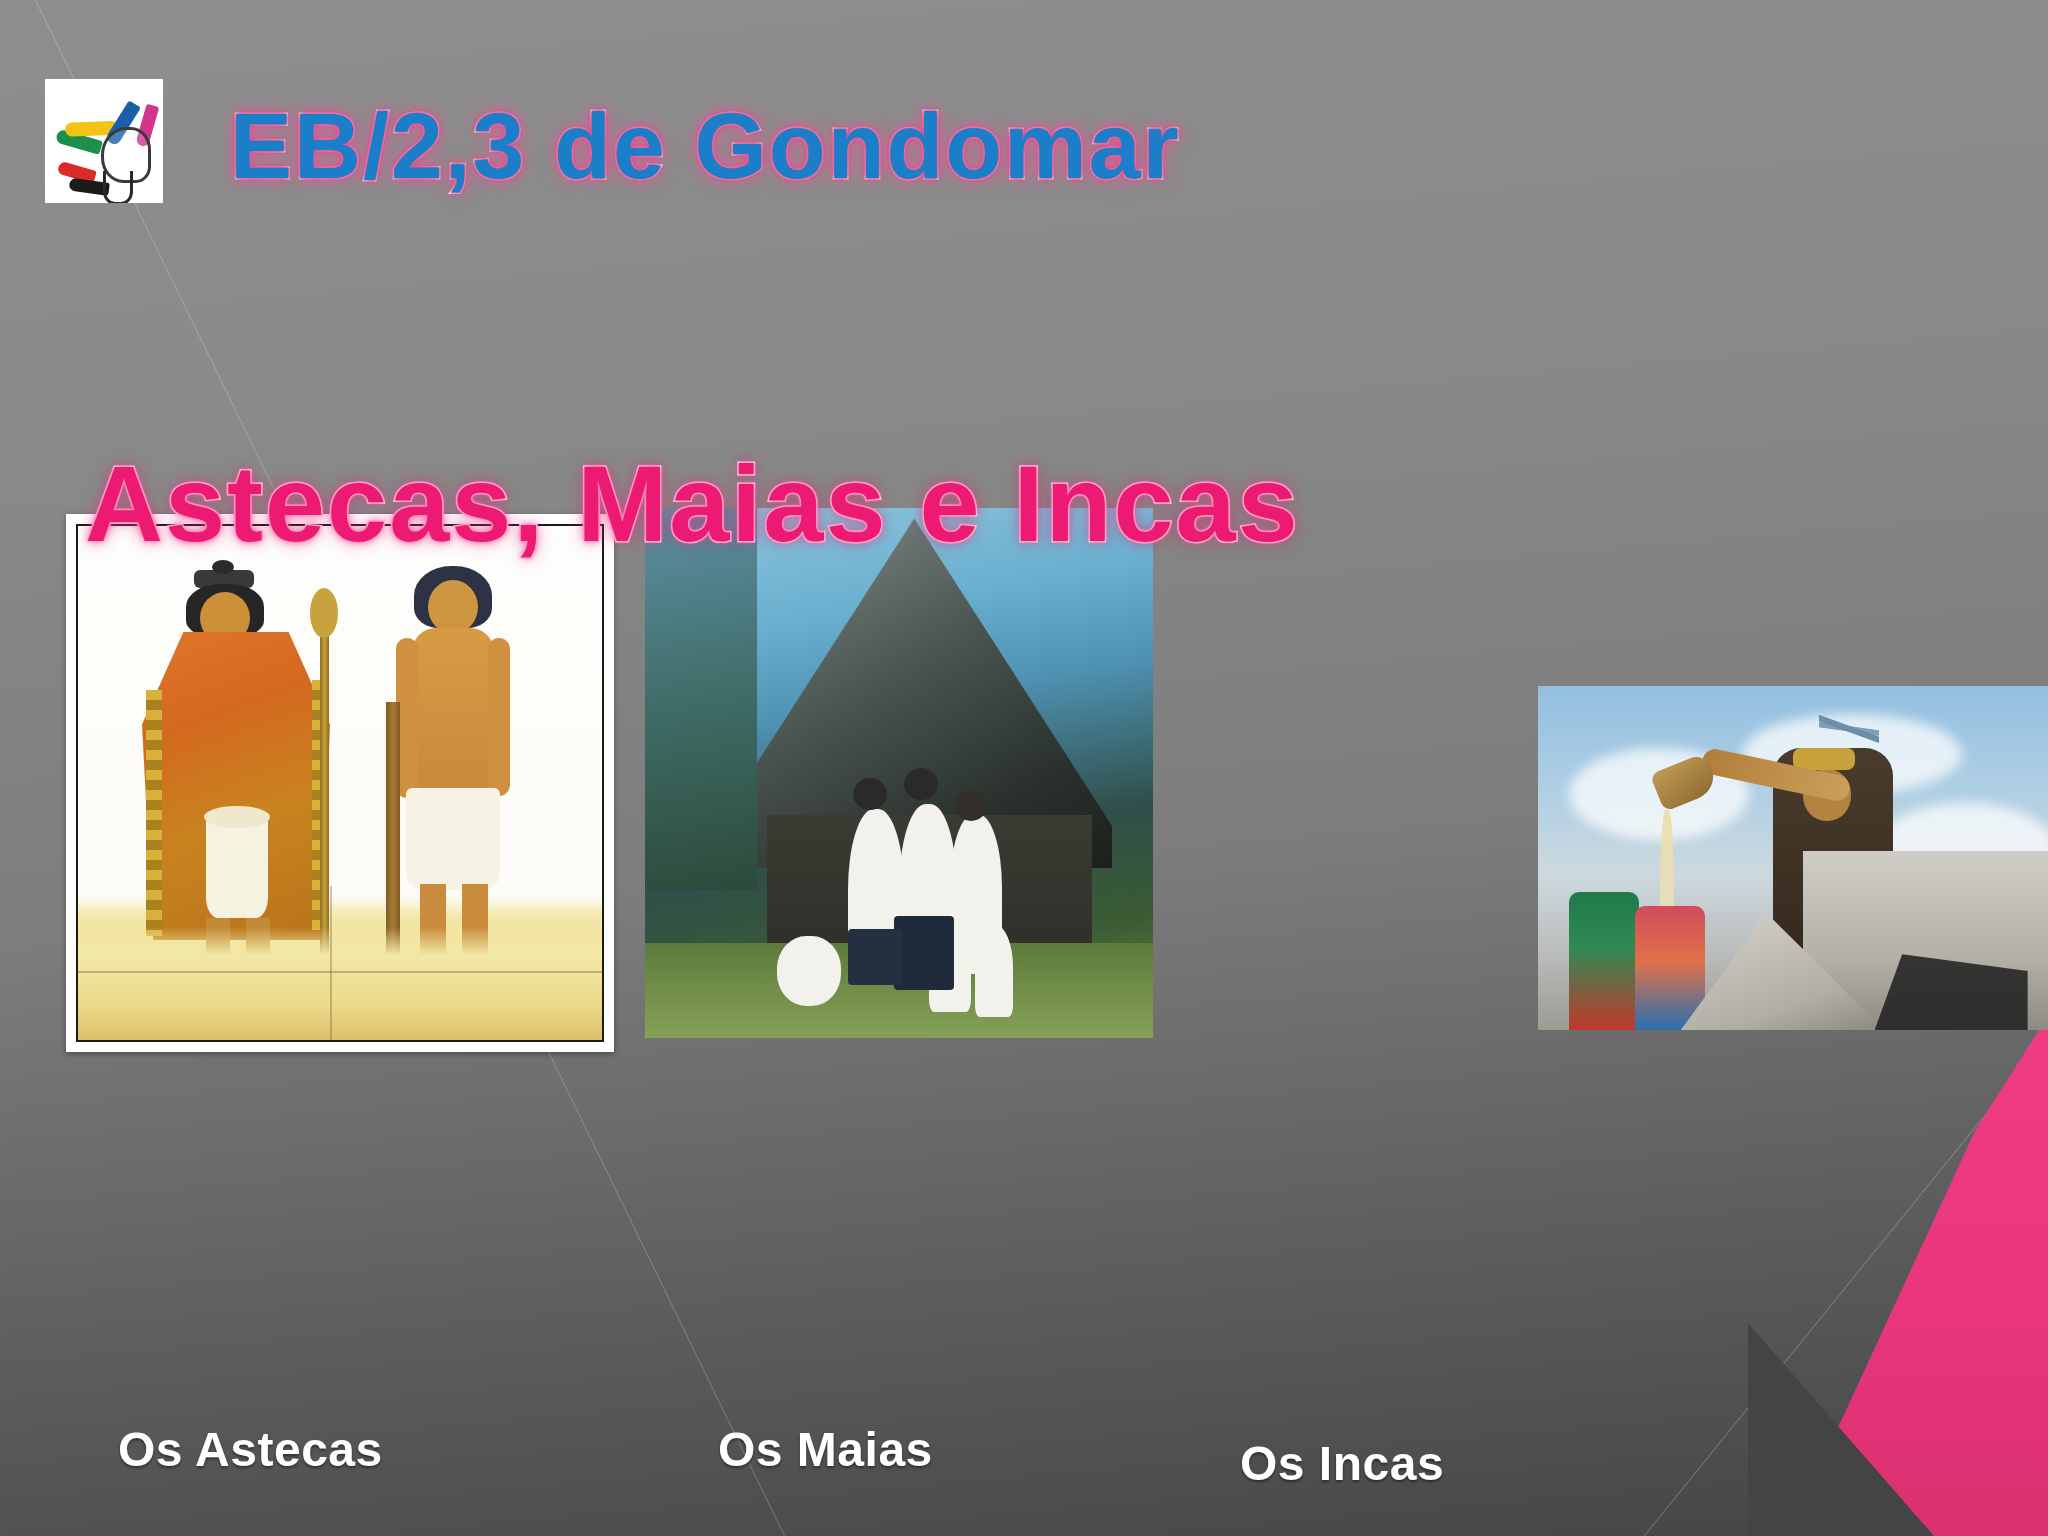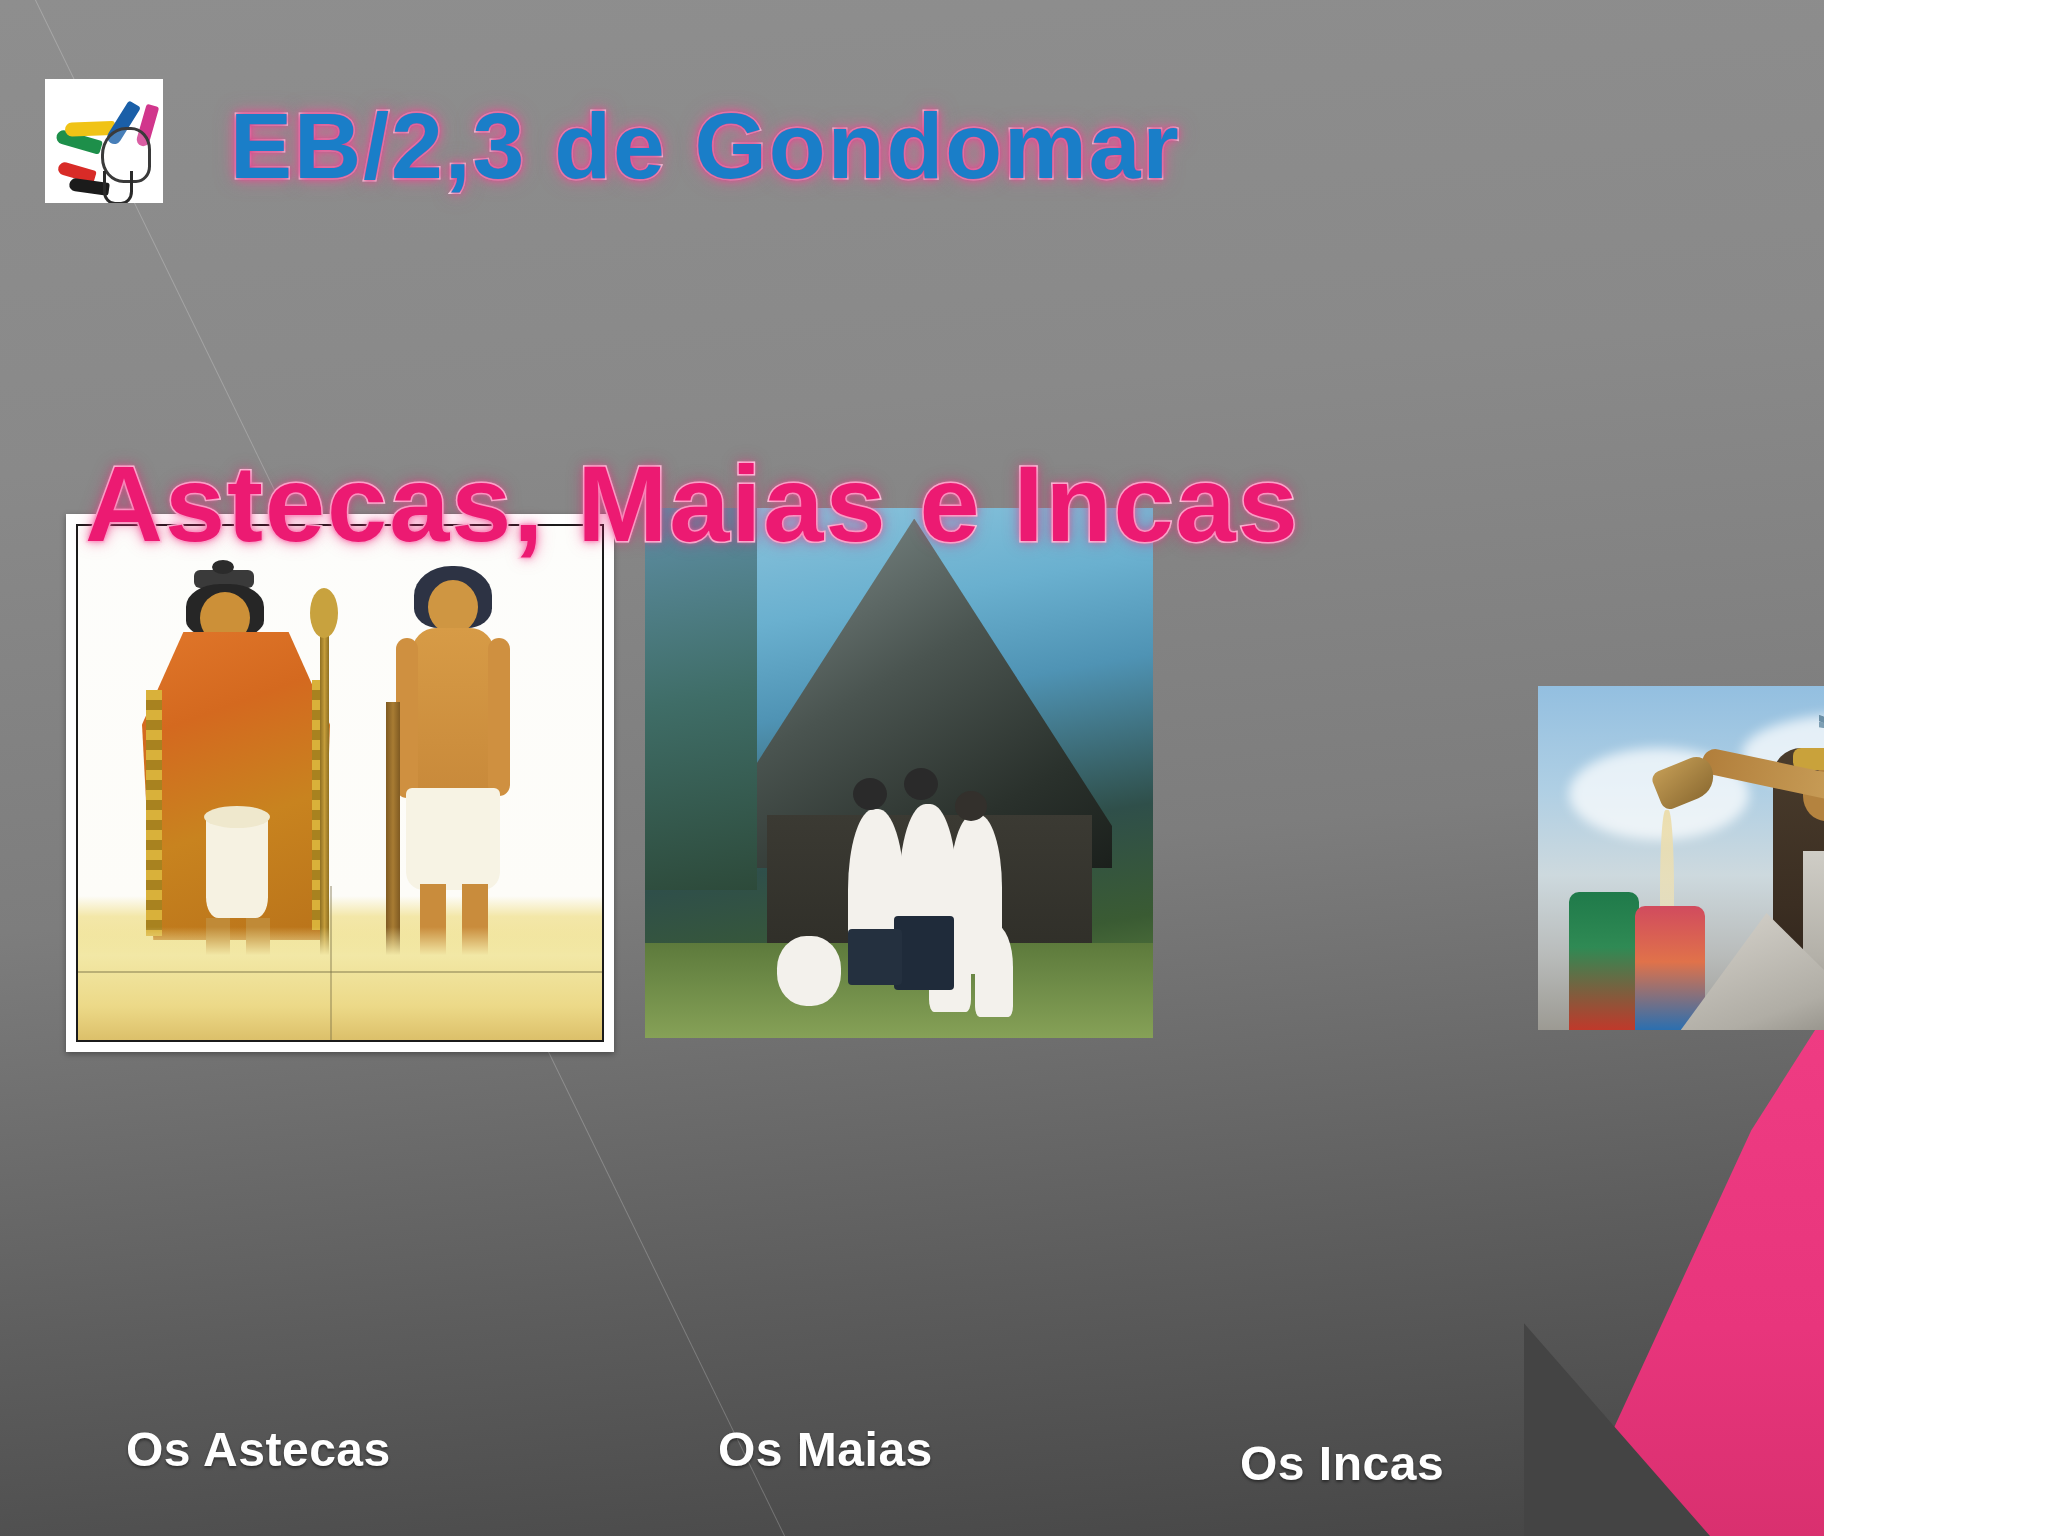--- a/index.html
+++ b/index.html
@@ -6,21 +6,21 @@
 
   html, body {
     width: 2048px;
     height: 1536px;
     overflow: hidden;
     font-family: "Liberation Sans", sans-serif;
   }
 
   #slide {
     position: relative;
-    width: 1824px;
+    width: 2048px;
     height: 1536px;
     background: linear-gradient(175deg, #8e8e8e 0%, #898989 28%, #7d7d7d 55%, #5d5d5d 80%, #454545 100%);
     overflow: hidden;
     padding-left: 40px;
   }
 
   
   .diag {
     position: absolute;
     background: rgba(255,255,255,0.22);
@@ -227,21 +227,21 @@
   .caption {
     position: absolute;
     color: #ffffff;
     font-size: 48px;
     font-weight: bold;
     letter-spacing: 0.5px;
     white-space: nowrap;
     text-shadow: 0 2px 3px rgba(0,0,0,0.45);
     z-index: 14;
   }
-  .cap-astecas { left: 126px; top: 1422px; }
+  .cap-astecas { left: 118px; top: 1422px; }
   .cap-maias   { left: 718px; top: 1422px; }
   .cap-incas   { left: 1240px; top: 1436px; }
 </style>
 </head>
 <body>
 
 <div id="slide">
 
   <div class="diag diag-1"></div>
   <div class="diag diag-2"></div>

